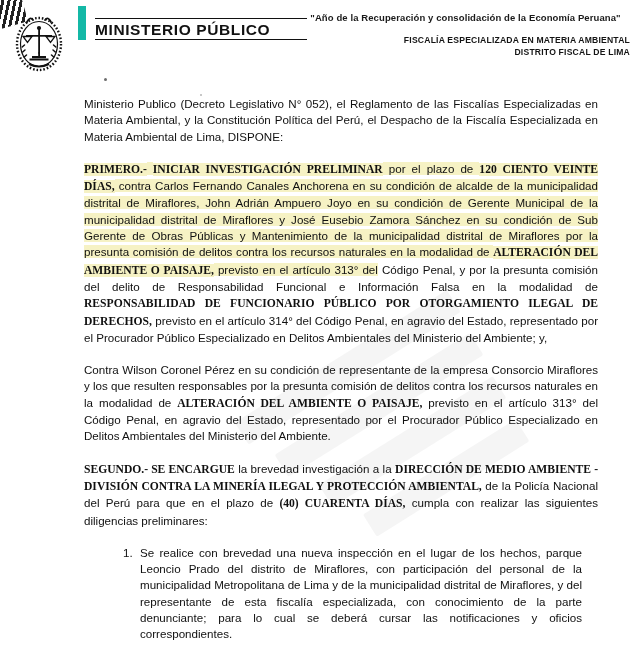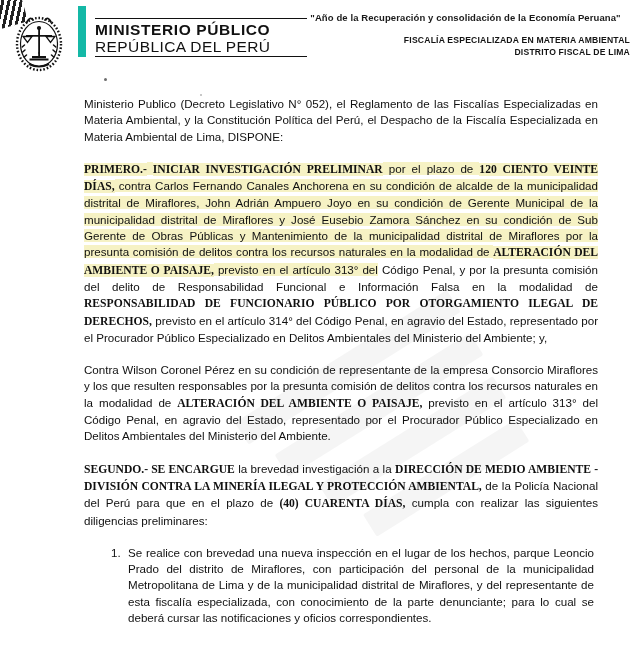--- a/index.html
+++ b/index.html
@@ -157,21 +157,21 @@
   .p-segundo { margin-bottom: 14px; }
 
   ol.dil-list {
     margin: 0;
     padding-left: 36px;
     font-size: 11.6px;
     line-height: 16.3px;
     text-align: justify;
   }
   ol.dil-list li {
-    margin: 4px;
+    margin: 16px;
     padding-left: 4px;
   }
 </style>
 </head>
 <body>
 
 <div class="scan-corner-artifact"></div>
 <div class="scan-speckle" style="left:104px;top:78px;width:3px;height:3px;"></div>
 <div class="scan-speckle" style="left:38px;top:52px;width:2px;height:2px;"></div>
 <div class="scan-speckle" style="left:200px;top:94px;width:2px;height:2px;opacity:.5;"></div>
@@ -217,21 +217,20 @@
           <path d="M38.5 44 l2.3 2"></path>
       </g>
 
       <path d="M16 53 q10 5 20 0" fill="none" stroke="#111" stroke-width="2"></path>
     </svg>
   </div>
 
   <div class="ministry-block">
     <div class="ministry-rule-top"></div>
     <div class="ministry-line1">MINISTERIO PÚBLICO</div>
-    <div class="ministry-line2">REPÚBLICA DEL PERÚ</div>
     <div class="ministry-rule-bot"></div>
   </div>
 
   <div class="header-right">
     <div class="slogan">"Año de la Recuperación y consolidación de la Economía Peruana"</div>
     <div class="fiscalia-lines">FISCALÍA ESPECIALIZADA EN MATERIA AMBIENTAL</div>
     <div class="fiscalia-lines">DISTRITO FISCAL DE LIMA</div>
   </div>
 </div>
 

